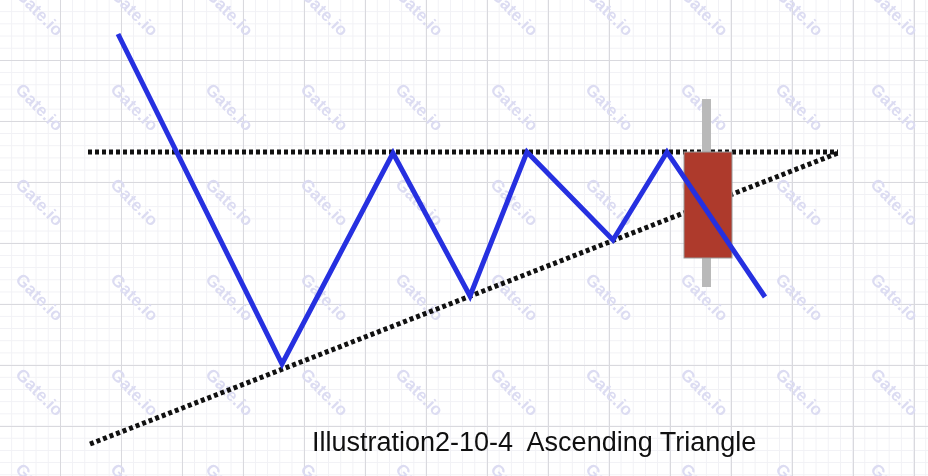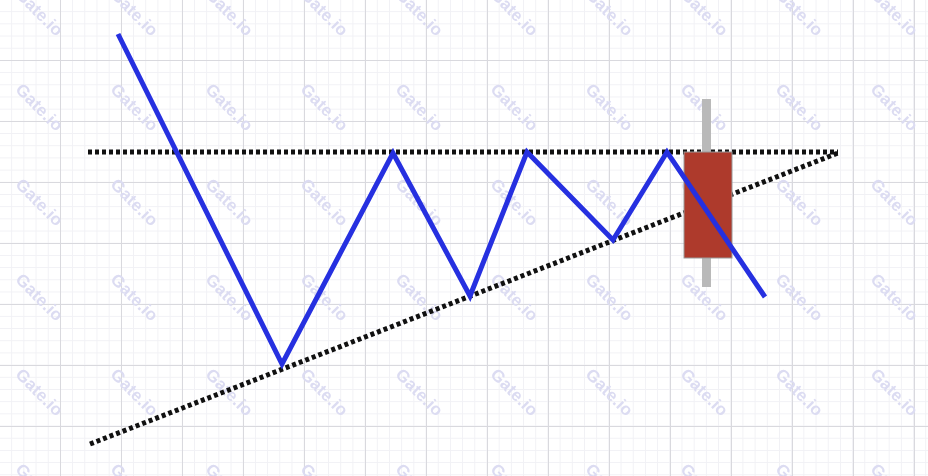--- a/index.html
+++ b/index.html
@@ -151,14 +151,15 @@
       <polyline id="series-resistance" fill="none" stroke-linecap="butt" stroke-dasharray="4 3" points="88,152 838,152" stroke="#111111" stroke-width="5"></polyline>
 
       <rect id="candle-wick" x="702" y="99" width="9" height="188" fill="#b9b9b9"></rect>
 
       <rect id="candle-body" stroke="#9a9a9a" stroke-width="1" x="684" y="152" width="48" height="106" fill="#ae3a2c"></rect>
 
       <polyline id="series-price" fill="none" stroke-linejoin="miter" stroke-linecap="butt" points="118,34 282,364 393,153 470,296 527,152 613,240 667,152 765,297" stroke="#2630e0" stroke-width="5"></polyline>
     </svg>
   </div>
 
+  <div class="caption">Illustration2-10-4  Ascending Triangle</div>
 
 </div>
 
 </body></html>

